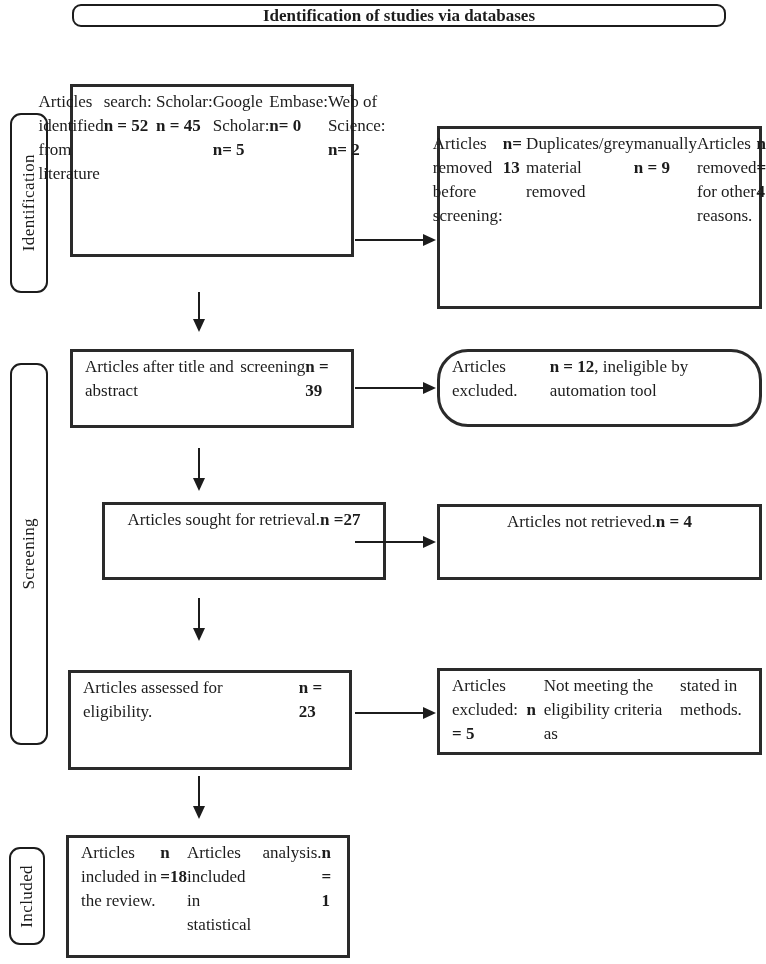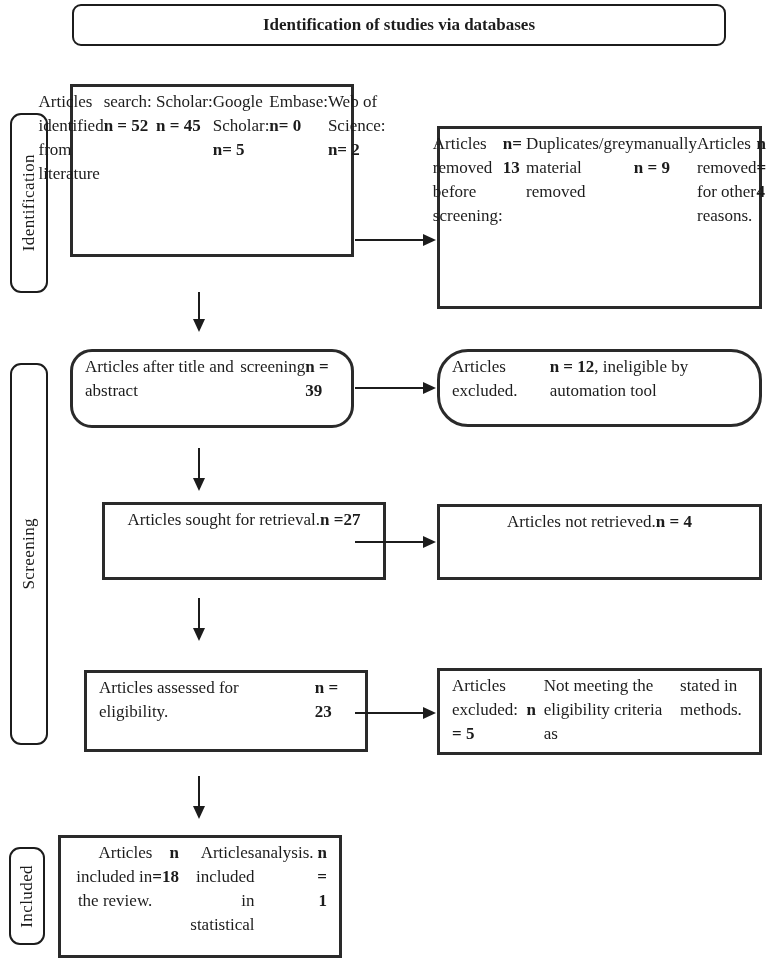--- a/index.html
+++ b/index.html
@@ -7,21 +7,21 @@
     position: relative;
     width: 766px;
     height: 964px;
     background: #ffffff;
     font-family: "Liberation Serif", "DejaVu Serif", serif;
     color: #1c1c1c;
     overflow: hidden;
   }
   .title-box {
     position: absolute;
-    left: 72px; top: 4px; width: 654px; height: 42px;
+    left: 72px; top: 4px; width: 654px; height: 23px;
     border: 2px solid #1c1c1c;
     border-radius: 9px;
     box-sizing: border-box;
     display: flex; align-items: center; justify-content: center;
     font-weight: bold; font-size: 17px;
     background: #ffffff;
   }
   .stage-box {
     position: absolute;
     border: 2px solid #1c1c1c;
@@ -100,37 +100,37 @@
   <div class="box" style="left:70px; top:84px; width:284px; height:173px;">
       <div class="line"><span>Articles identified from literature</span></div>
       <div class="line"><span>search: </span><b>n = 52</b></div>
       <div class="line">&nbsp;</div>
       <div class="line"><span>Scholar: </span><b>n = 45</b></div>
       <div class="line"><span>Google Scholar: </span><b>n= 5</b></div>
       <div class="line"><span>Embase: </span><b>n= 0</b></div>
       <div class="line"><span>Web of Science: </span><b>n= 2</b></div>
     </div>
 
-  <div class="box" style="left:70px; top:349px; width:284px; height:79px;border-radius:22px;">
+  <div class="box" style="left:70px; top:349px; width:284px; height:79px;">
       <div class="line"><span>Articles after title and abstract</span></div>
       <div class="line"><span>screening</span></div>
       <div class="line"><b>n = 39</b></div>
     </div>
 
   <div class="box" style="left:70px; top:502px; width:284px; height:78px;margin-left:32px;">
       <div class="line"><span>Articles sought for retrieval.</span></div>
       <div class="line"><b>n =27</b></div>
     </div>
 
-  <div class="box" style="left:84px; top:670px; width:284px; height:82px;gap:33px;">
+  <div class="box" style="left:68px; top:670px; width:284px; height:100px;gap:33px;">
       <div class="line"><span>Articles assessed for eligibility.</span></div>
       <div class="line"><b>n = 23</b></div>
     </div>
 
-  <div class="box" style="left:58px; top:835px; width:284px; height:123px;text-align:right;">
+  <div class="box" style="left:66px; top:835px; width:284px; height:123px;">
       <div class="line"><span>Articles included in the review.</span></div>
       <div class="line"><b>n =18</b></div>
       <div class="line"><span>Articles included in statistical</span></div>
       <div class="line"><span>analysis.</span></div>
       <div class="line"><b>n = 1</b></div>
     </div>
 
   <div class="box" style="left:437px; top:84px; width:325px; height:183px;margin-top:42px;">
       <div class="line"><span>Articles removed before screening:</span></div>
       <div class="line"><b>n= 13</b></div>

